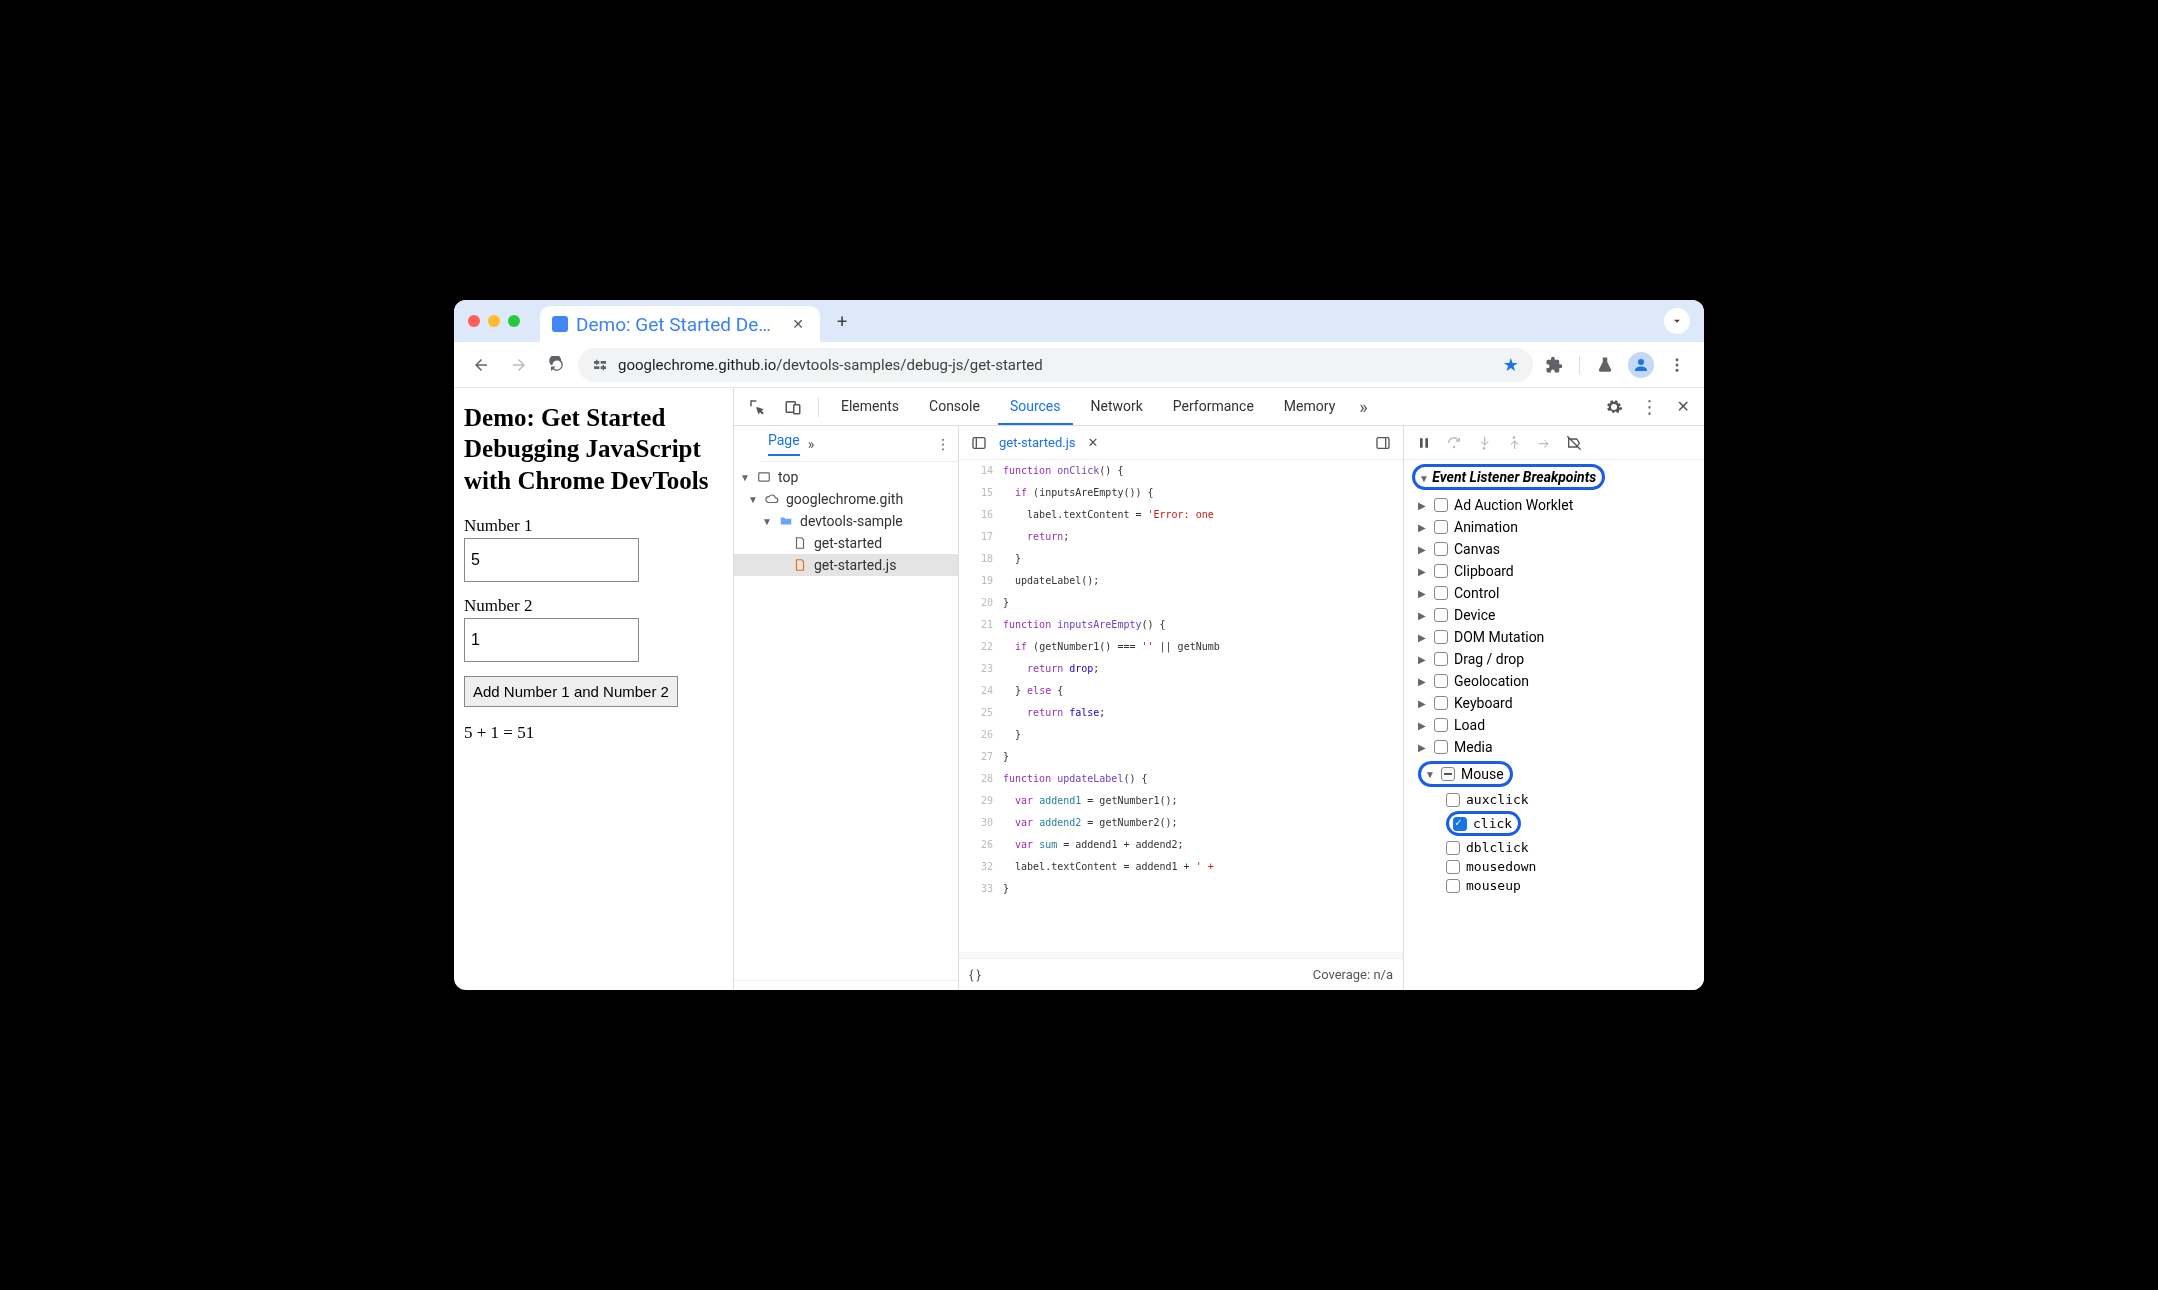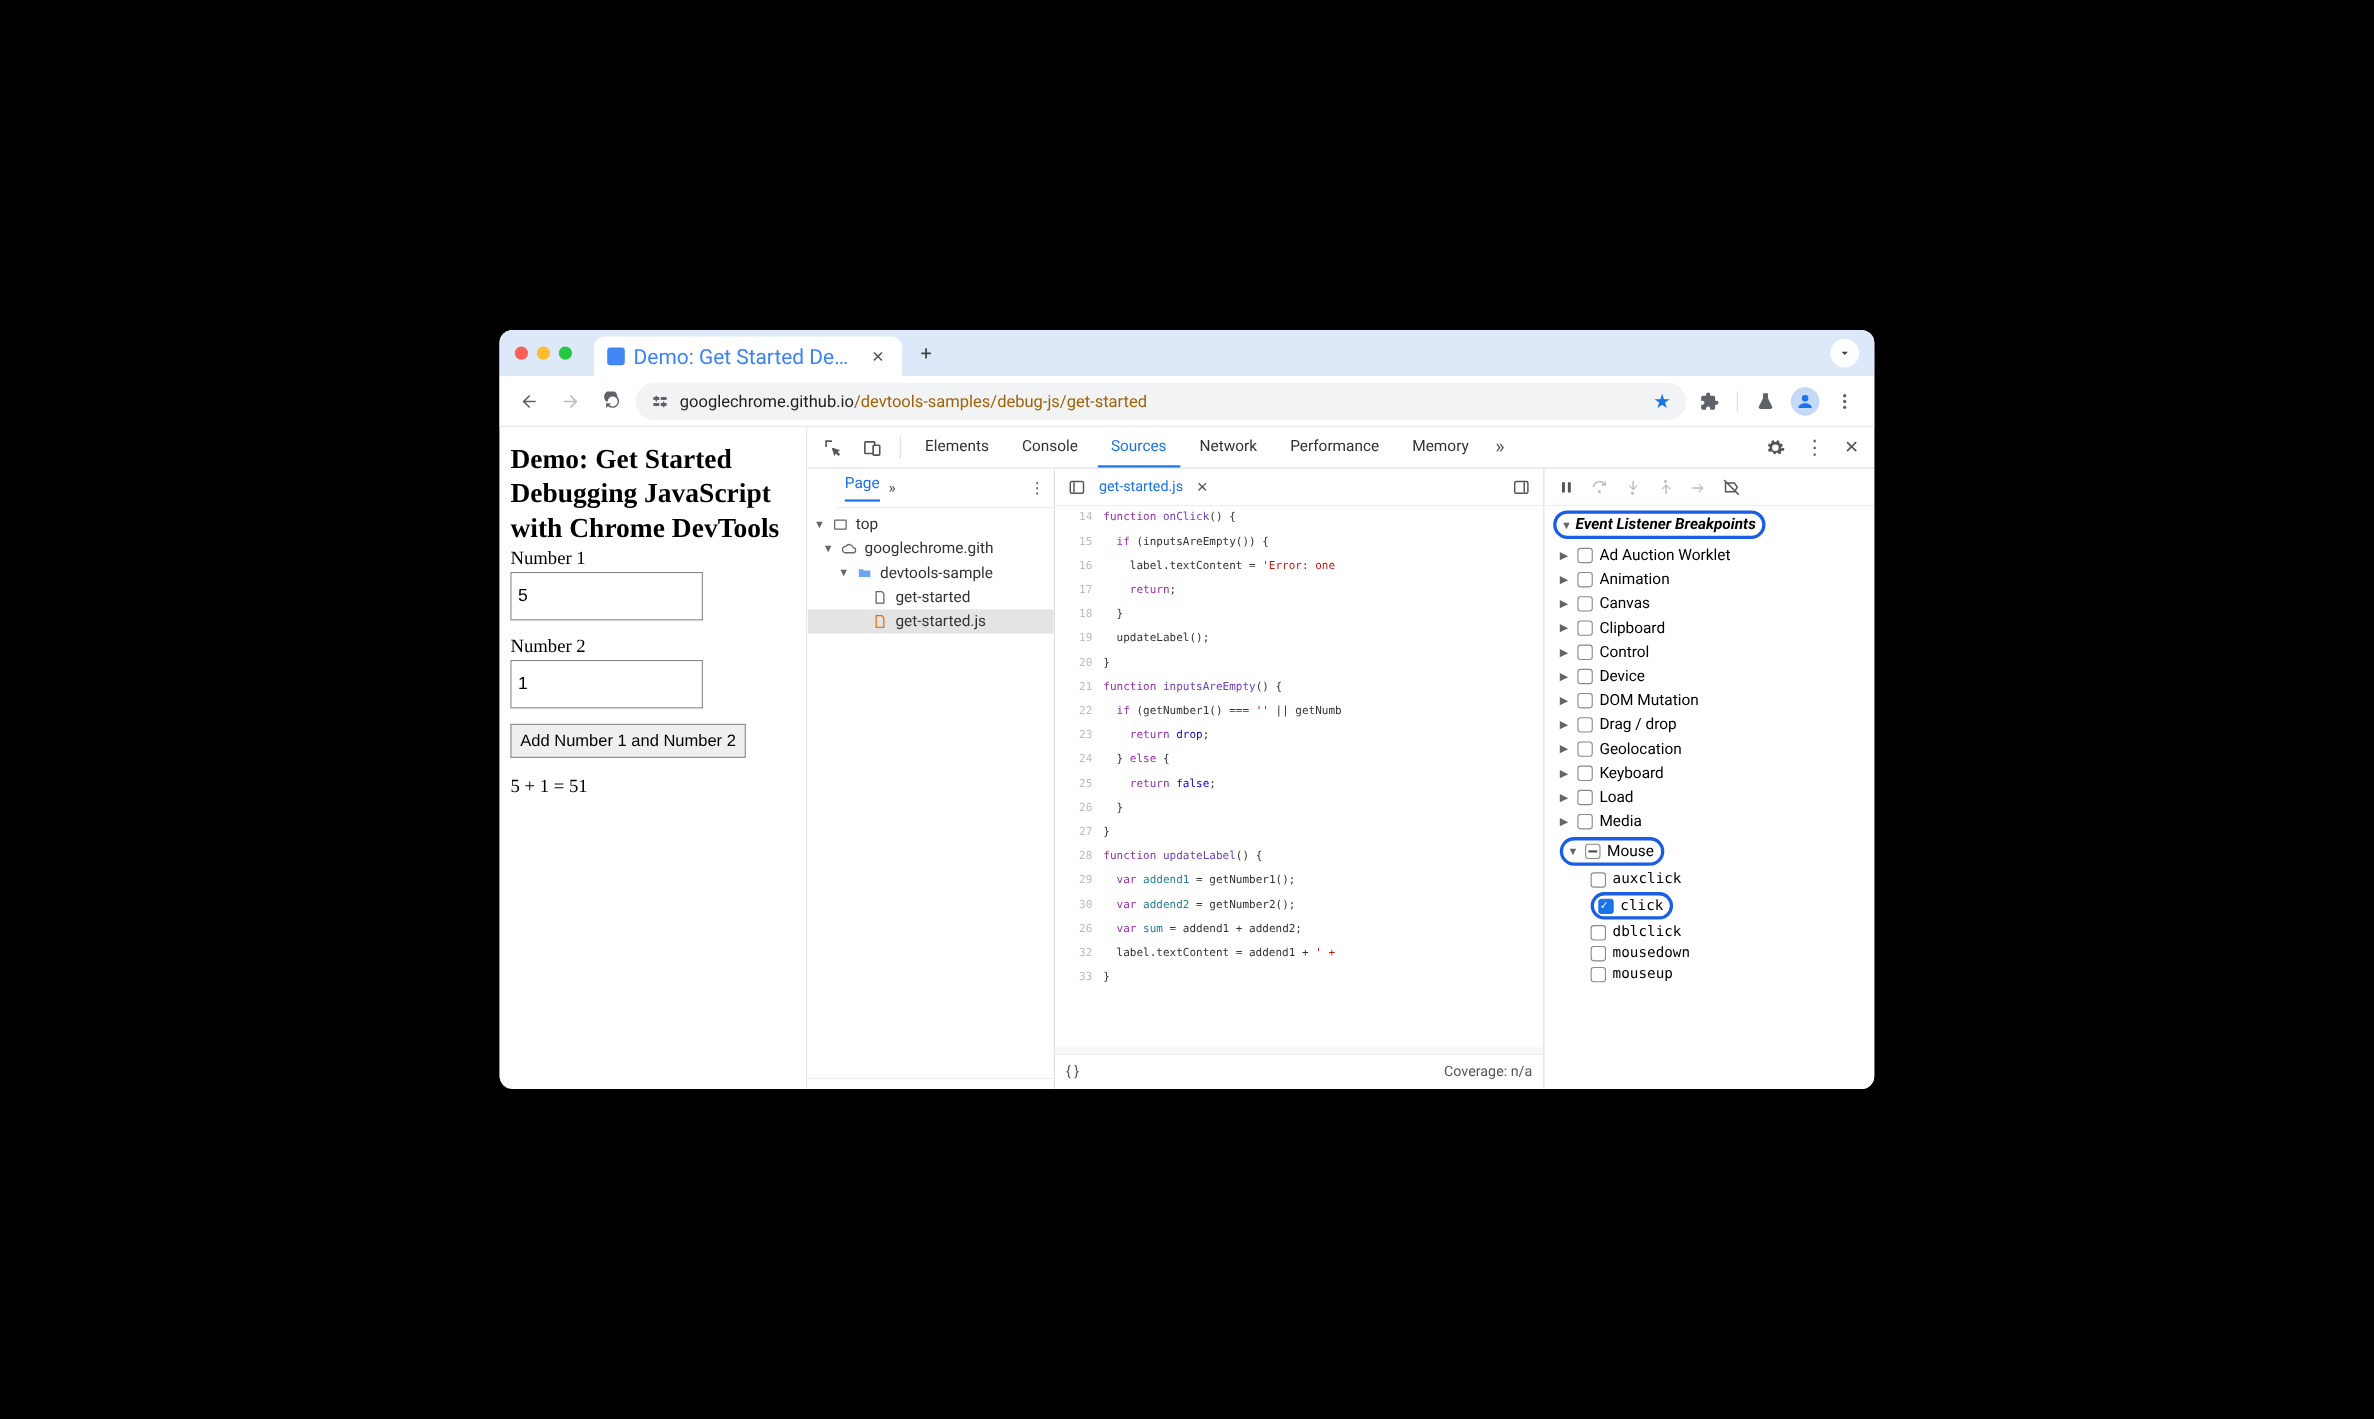--- a/index.html
+++ b/index.html
@@ -74,30 +74,30 @@
   display:flex;
   align-items:center;
   padding: 0 14px;
   gap:10px;
   font-size:15px;
   color:#202124;
 }
 .omnibox .siteicon { font-size:14px; color:#5f6368; }
 .omnibox .url { flex:1; white-space:nowrap; overflow:hidden; }
 .omnibox .url .host { color:#202124; }
-.omnibox .url .path { color:#a16207; }
+.omnibox .url .path { color:#404040; }
 .omnibox .star { color:#1a73e8; font-size:18px; }
 .addr-icons { display:flex; align-items:center; gap:2px; }
 .addr-icons .sep { width:1px; height:18px; background:#ddd; margin:0 6px; }
 .avatar { width:26px; height:26px; border-radius:50%; background:#c5d9f6; display:flex; align-items:center; justify-content:center; color:#1a73e8; font-size:14px;}
 
 
 .content { flex:1; display:flex; overflow:hidden; }
 .page-pane { width:280px; border-right:1px solid #ddd; padding:14px 10px; overflow:auto; font-family:"Times New Roman", serif; }
-.page-pane h1 { font-size:25px; font-weight:bold; line-height:1.25; margin-bottom:2px; }
+.page-pane h1 { font-size:25px; font-weight:bold; line-height:1.25; margin-bottom:20px; }
 .page-pane label { display:block; font-size:17px; margin-bottom:2px; }
 .page-pane input[type=text] { width:175px; height:44px; font-size:16px; border:1px solid #888; padding:0 6px; margin-bottom:14px; }
 .page-pane button.add { font-size:15px; padding:6px 8px; background:#efefef; border:1px solid #888; cursor:pointer; }
 .page-pane .result { font-size:17px; margin-top:16px; }
 
 
 .devtools { flex:1; display:flex; flex-direction:column; background:#fff; }
 .dt-tabs { height:38px; border-bottom:1px solid #ddd; display:flex; align-items:center; padding:0 8px; gap:6px; font-size:14px; color:#333; }
 .dt-tabs .icontab { padding:4px 6px; cursor:pointer; color:#555; }
 .dt-tabs .sep { width:1px; height:20px; background:#ddd; margin:0 4px;}

